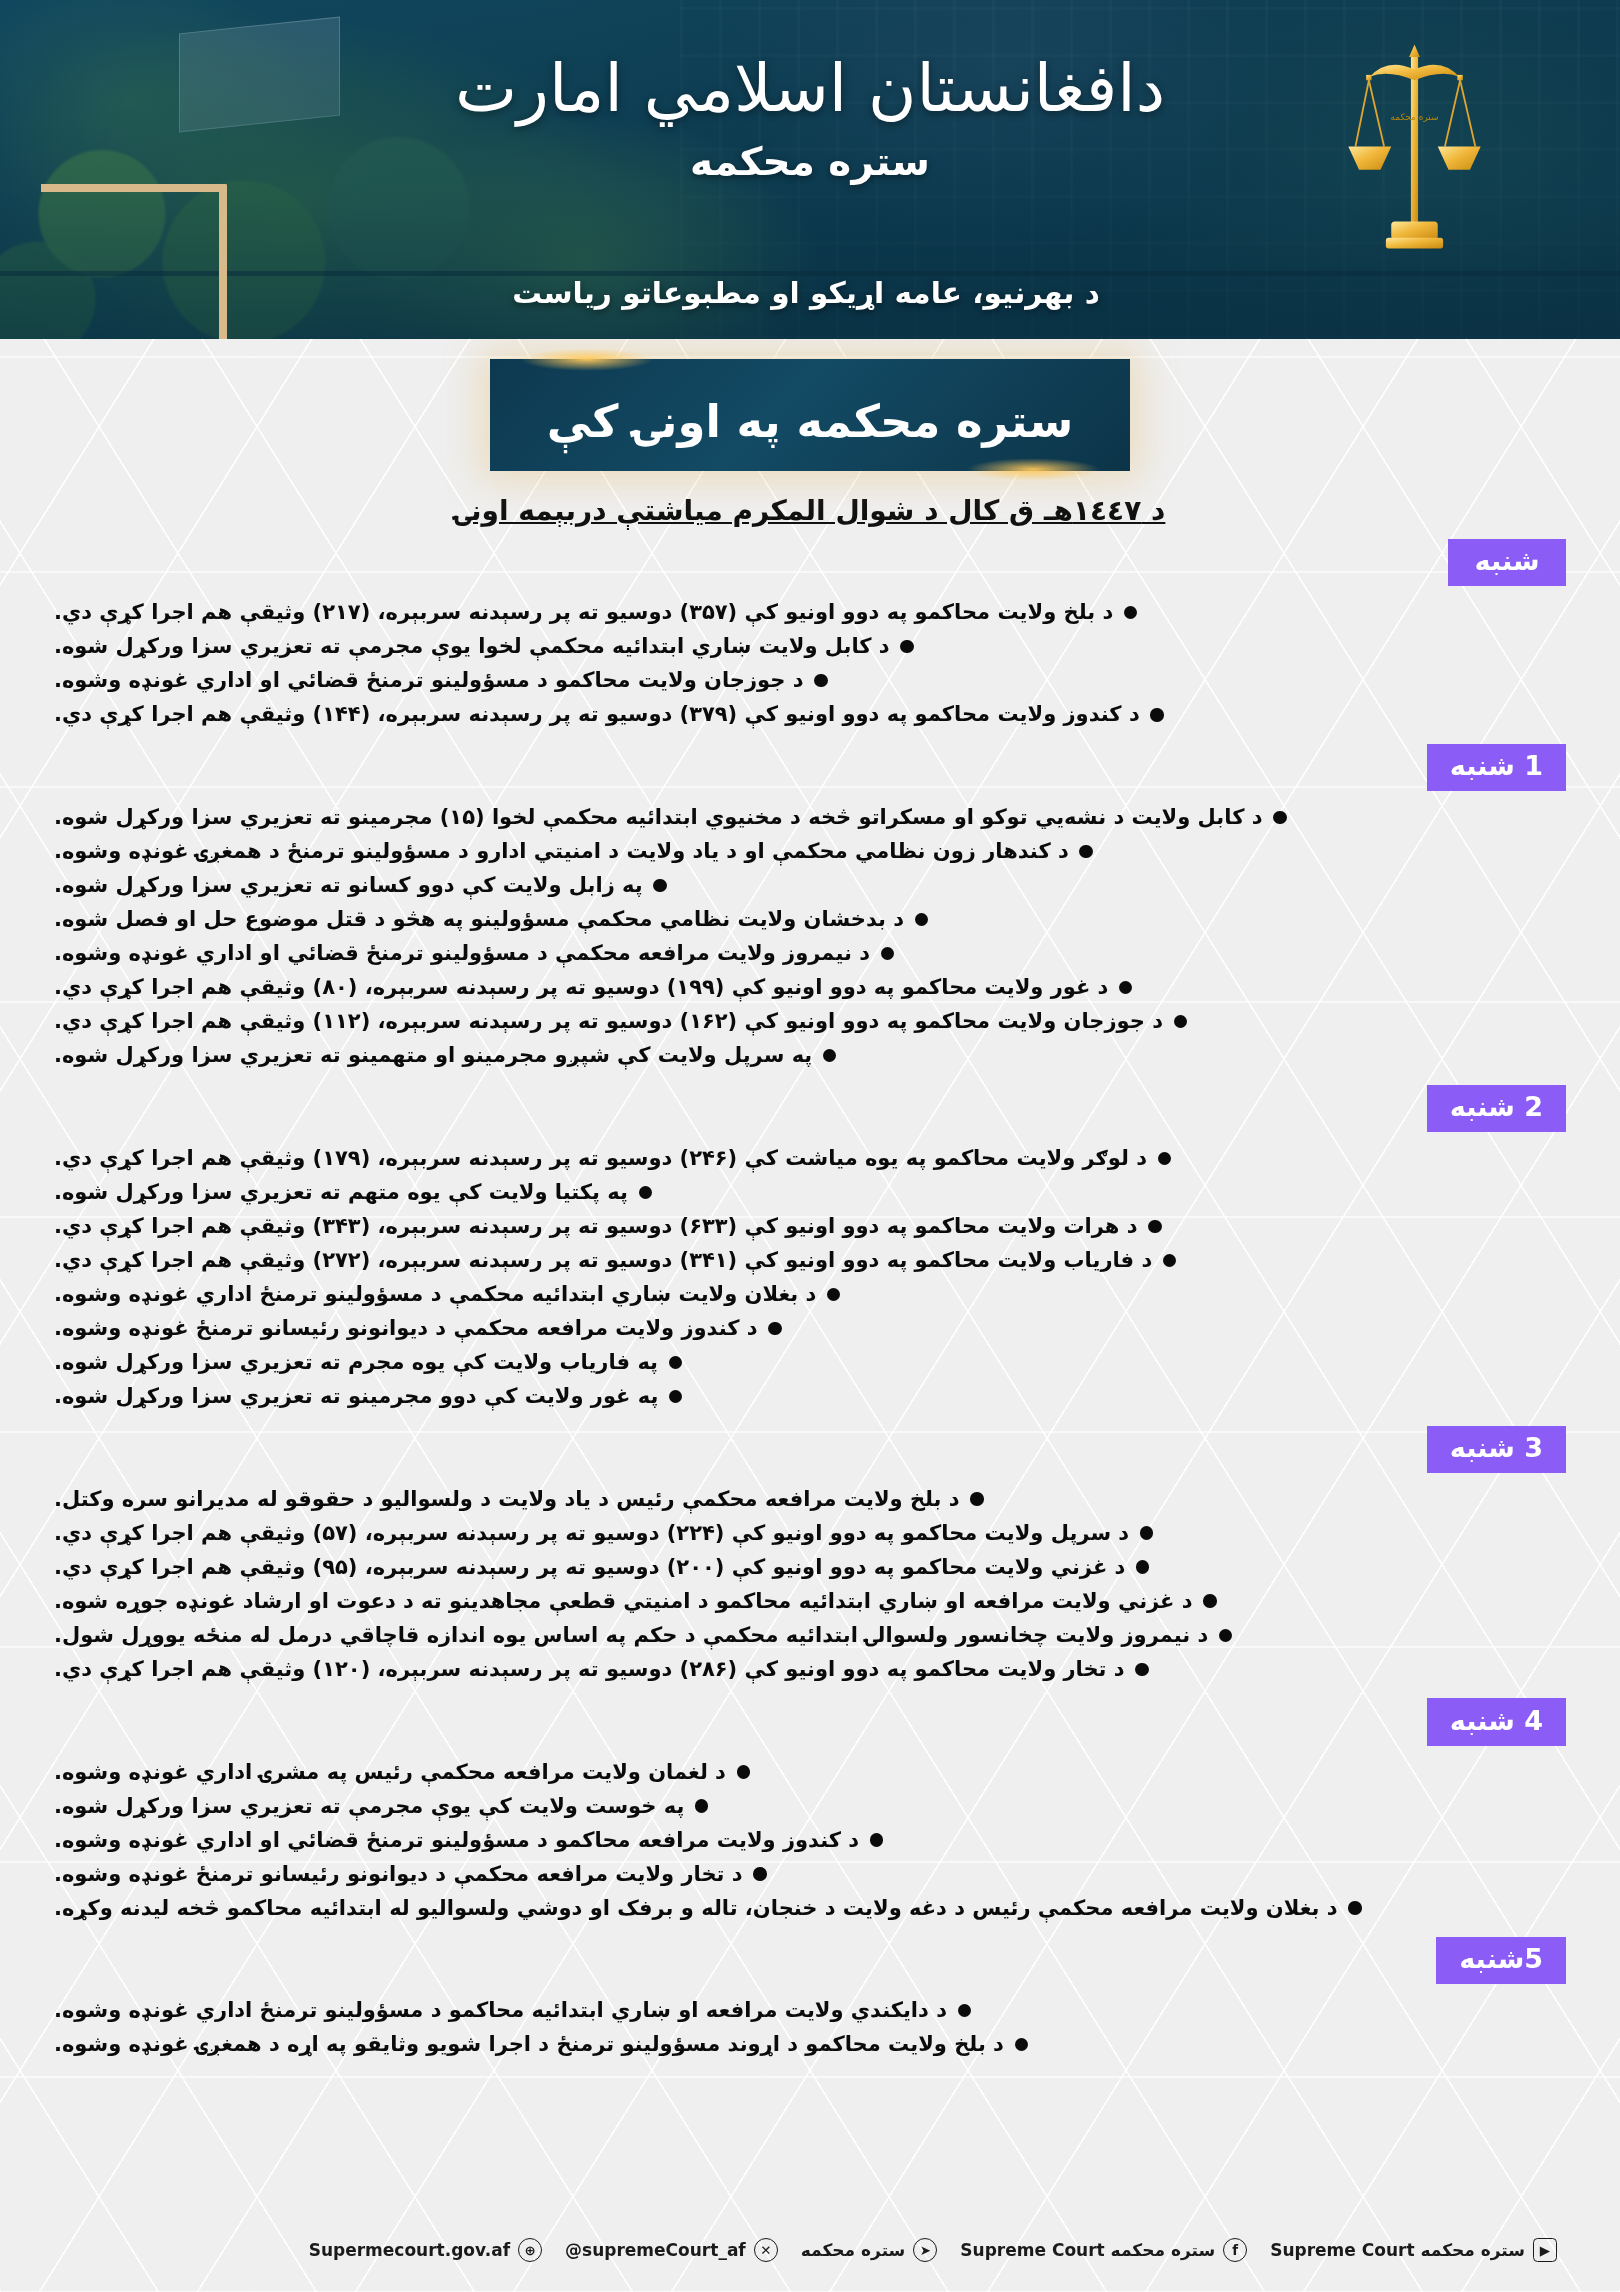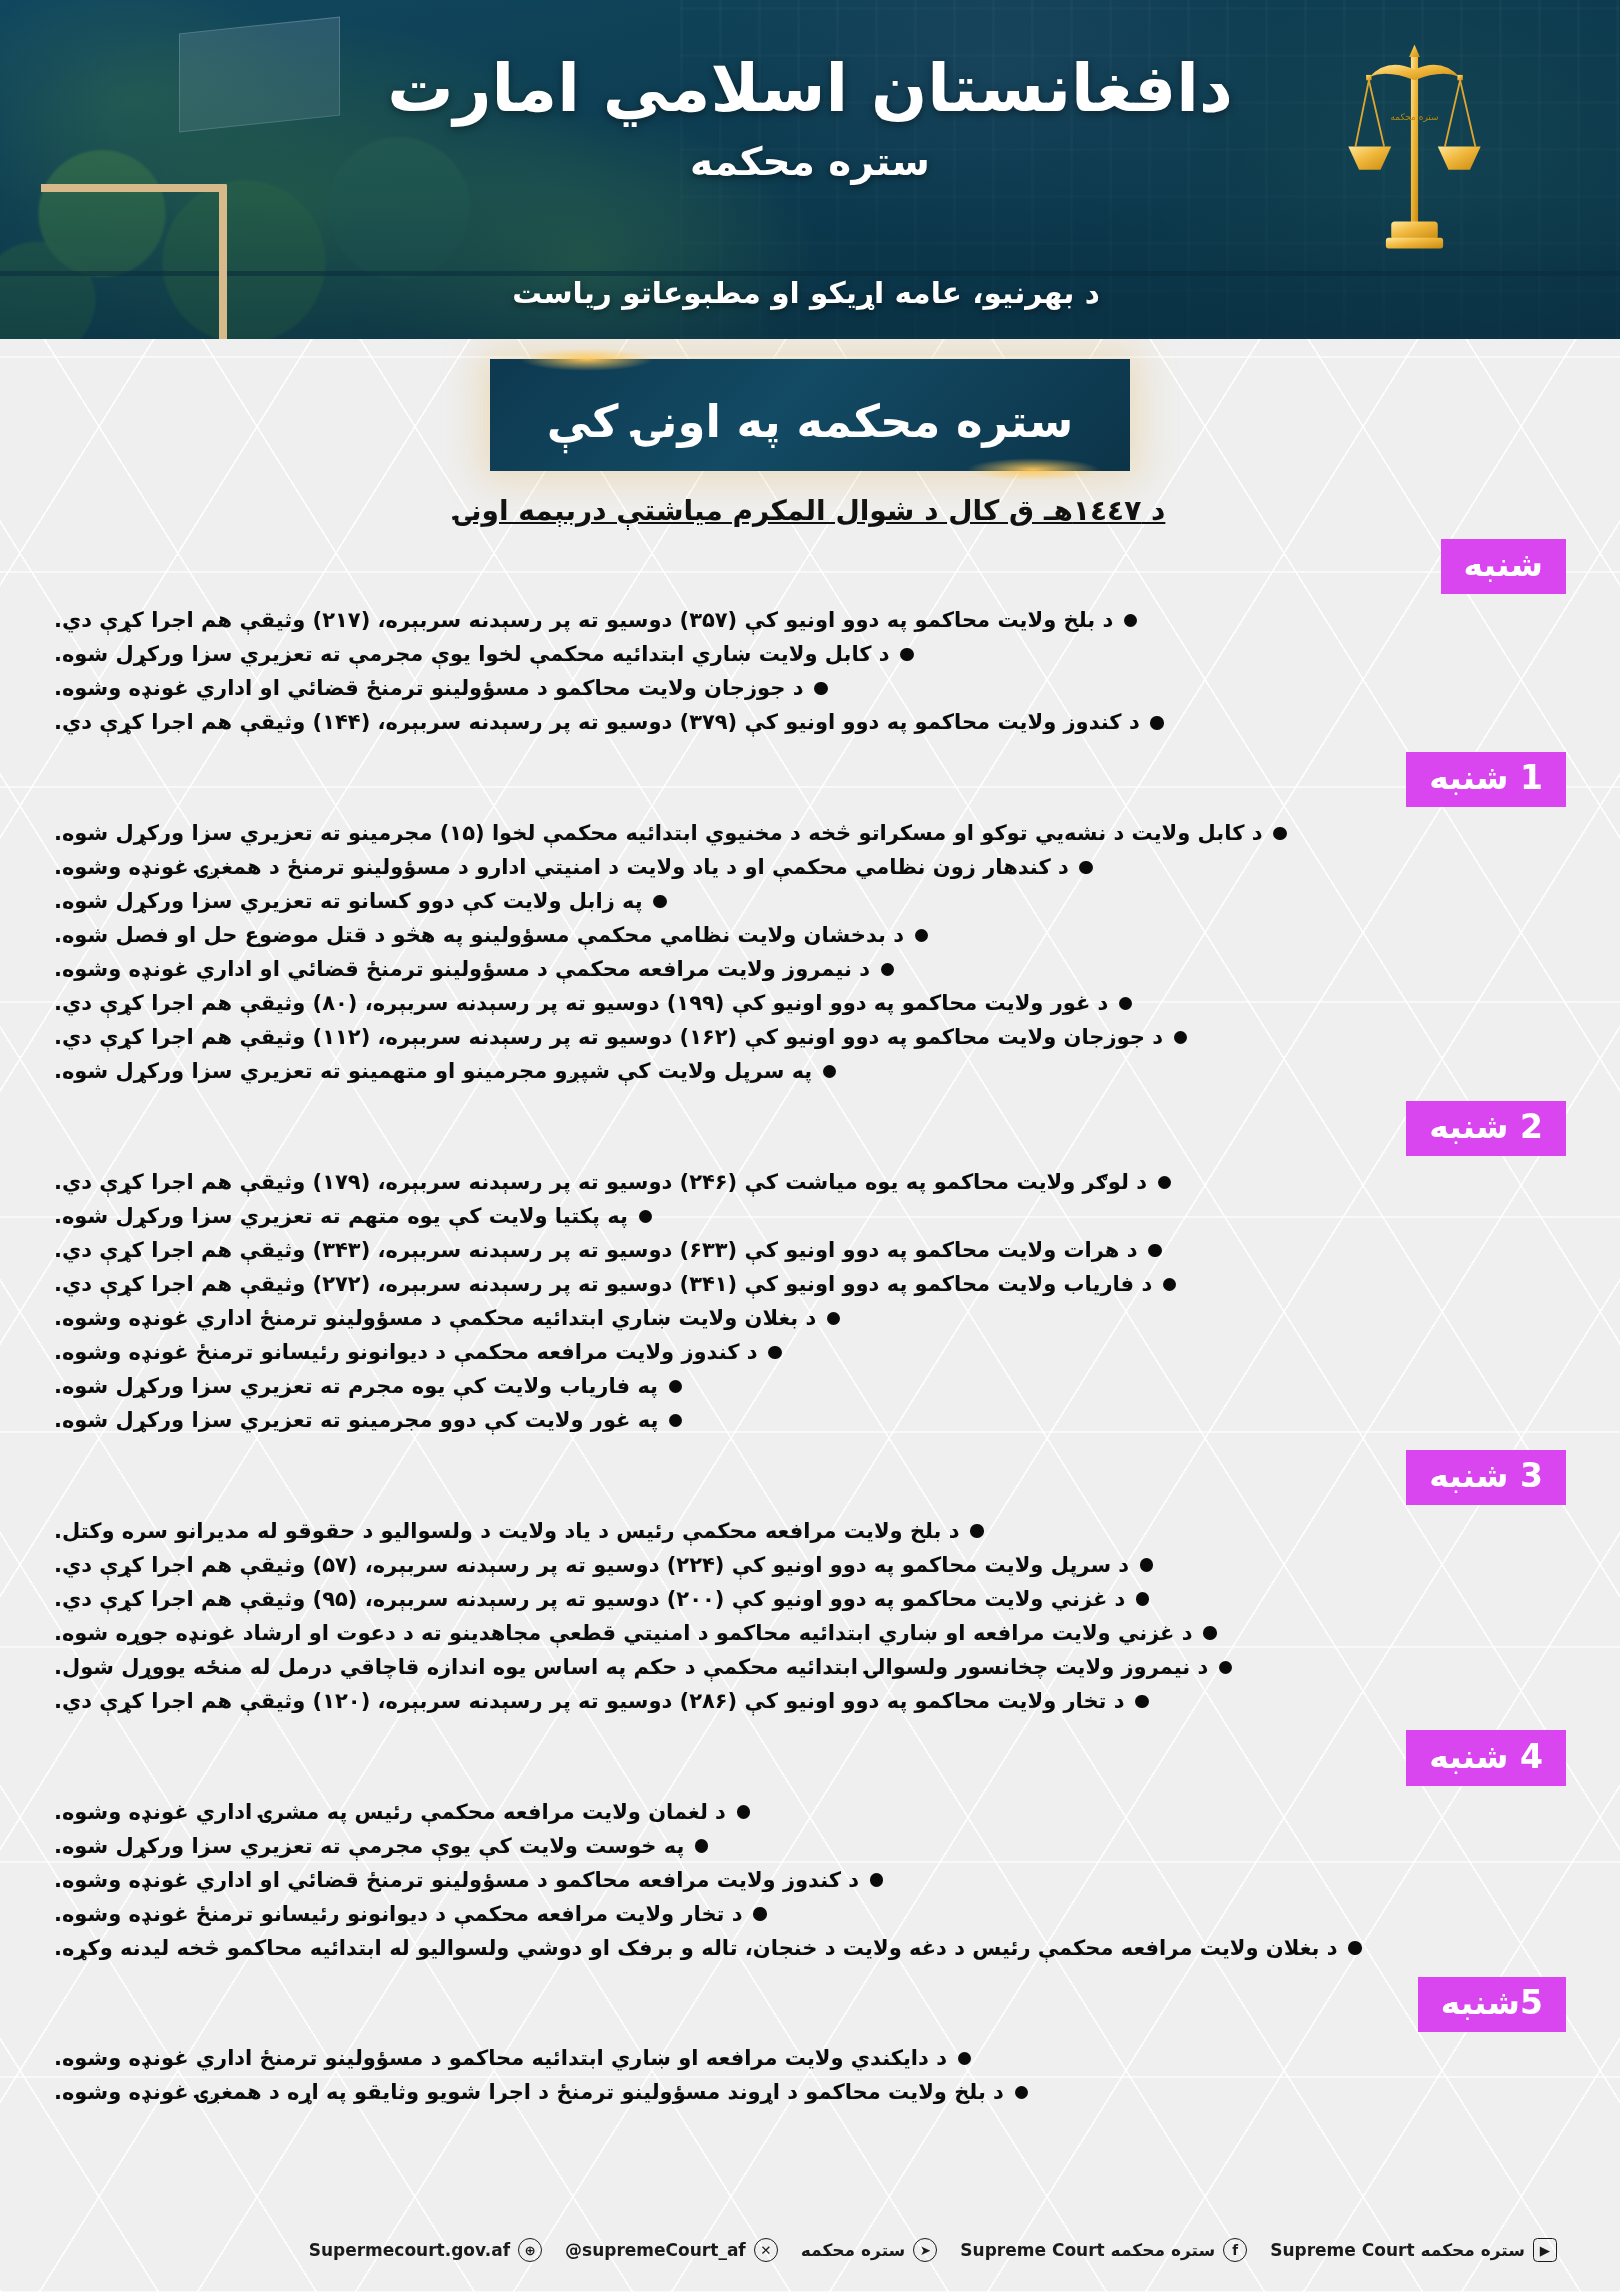--- a/index.html
+++ b/index.html
@@ -93,21 +93,21 @@
   .header-titles {
     position: absolute;
     left: 0; right: 0; top: 50px;
     text-align: center;
     z-index: 5;
   }
   .court-name-ar {
     color: #ffffff;
     font-size: 66px;
     line-height: 1.18;
-    font-weight: 700;
+    font-weight: 400;
     letter-spacing: 0.9px;
     text-shadow: 0 1.8px 9px rgba(0,0,0,.45);
   }
   .court-name-ps {
     margin-top: 10.7px;
     color: #ffffff;
     font-size: 39px;
     font-weight: 700;
     text-shadow: 0 1.8px 7.2px rgba(0,0,0,.45);
   }
@@ -192,23 +192,23 @@
 
   
   .day-section { margin-top: 12.5px; }
 
   .day-head-row {
     display: flex;
     justify-content: flex-start;
     padding-left: 0;
   }
   .day-chip {
-    background: #d946ef;
+    background: #8b5cf6;
     color: #ffffff;
-    font-size: 33px;
+    font-size: 27px;
     font-weight: 700;
     padding: 6.3px 23px 9.9px;
     min-width: 118px;
     text-align: center;
     letter-spacing: 0;
   }
 
   .bullets {
     margin-top: 9px;
     list-style: none;

